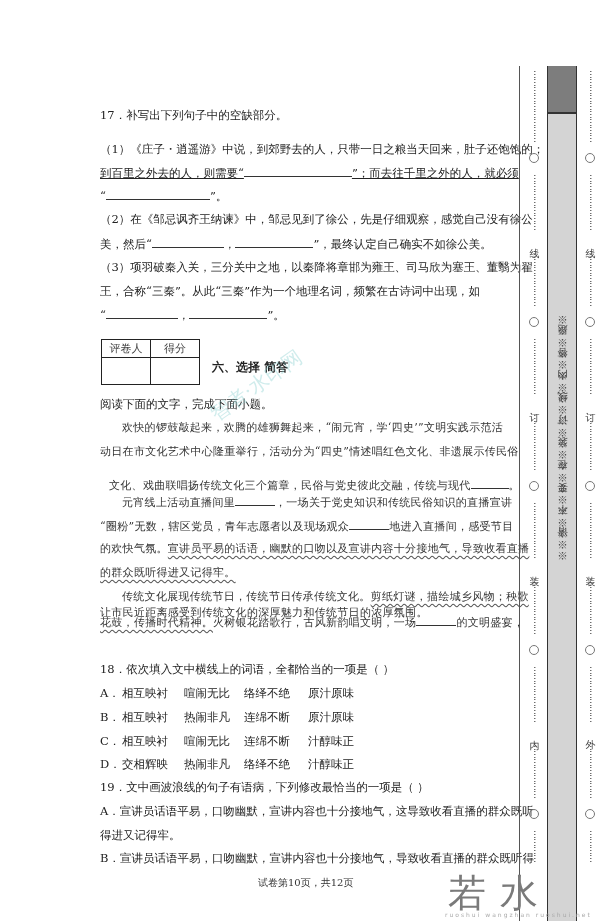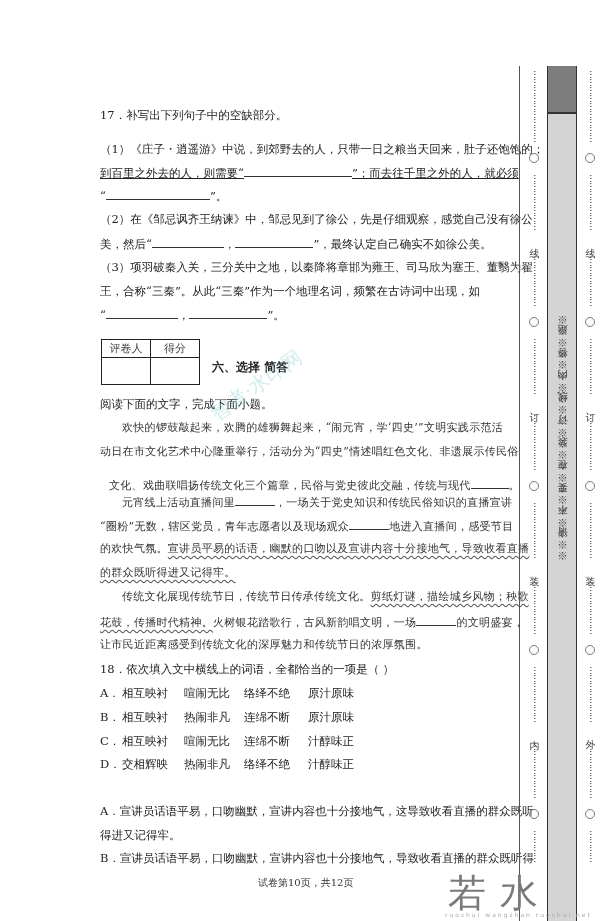--- a/index.html
+++ b/index.html
@@ -93,36 +93,37 @@
   <div class="line kai" style="top:542px;">
     <span>的欢快气氛。</span><span class="wavy">宣讲员平易的话语，幽默的口吻以及宣讲内容十分接地气，导致收看直播</span>
   </div>
 
   <div class="line kai" style="top:590px; left:122px; width:388px;">
     <span>传统文化展现传统节日，传统节日传承传统文化。</span><span class="wavy">剪纸灯谜，描绘城乡风物；秧歌</span>
   </div>
   <div class="line kai" style="top:614px;">
     <span class="wavy">花鼓，传播时代精神。</span><span>火树银花踏歌行，古风新韵唱文明，一场</span><span class="blank" style="width:40px;"></span><span>的文明盛宴，</span>
   </div>
-  <div class="line kai" style="top:638px;">让市民近距离感受到传统文化的深厚魅力和传统节日的浓厚氛围。</div>
+  <div class="line kai" style="top:606px;">让市民近距离感受到传统文化的深厚魅力和传统节日的浓厚氛围。</div>
 
   <div class="line" style="top:662px;">18．依次填入文中横线上的词语，全都恰当的一项是（    ）</div>
   <div class="opt" style="top:686px;">
     <span class="lbl">A．</span><span class="c1">相互映衬</span><span class="c2">喧闹无比</span><span class="c3">络绎不绝</span><span class="c4">原汁原味</span>
   </div>
   <div class="opt" style="top:710px;">
     <span class="lbl">B．</span><span class="c1">相互映衬</span><span class="c2">热闹非凡</span><span class="c3">连绵不断</span><span class="c4">原汁原味</span>
   </div>
   <div class="opt" style="top:734px;">
     <span class="lbl">C．</span><span class="c1">相互映衬</span><span class="c2">喧闹无比</span><span class="c3">连绵不断</span><span class="c4">汁醇味正</span>
   </div>
   <div class="opt" style="top:757px;">
     <span class="lbl">D．</span><span class="c1">交相辉映</span><span class="c2">热闹非凡</span><span class="c3">络绎不绝</span><span class="c4">汁醇味正</span>
   </div>
 
+  <div class="line" style="top:780px;">19．文中画波浪线的句子有语病，下列修改最恰当的一项是（    ）</div>
   <div class="line" style="top:804px;">A．宣讲员话语平易，口吻幽默，宣讲内容也十分接地气，这导致收看直播的群众既听</div>
   <div class="line" style="top:828px;">得进又记得牢。</div>
   <div class="line" style="top:851px;">B．宣讲员话语平易，口吻幽默，宣讲内容也十分接地气，导致收看直播的群众既听得</div>
 
   <div class="footer">试卷第10页，共12页</div>
 
   <div class="watermark">智者·水印网</div>
 
   <div class="binding">
     <div class="col left">

